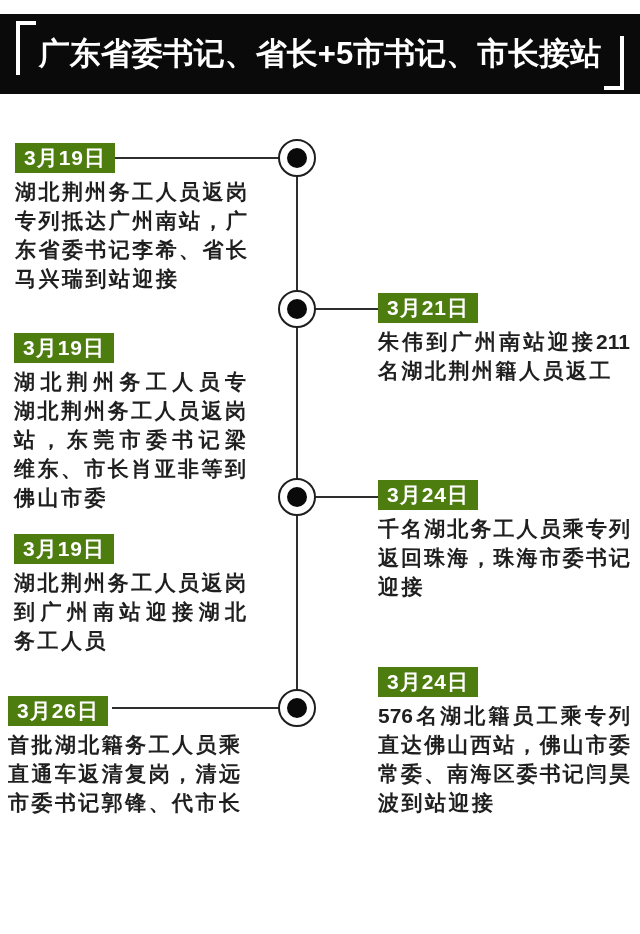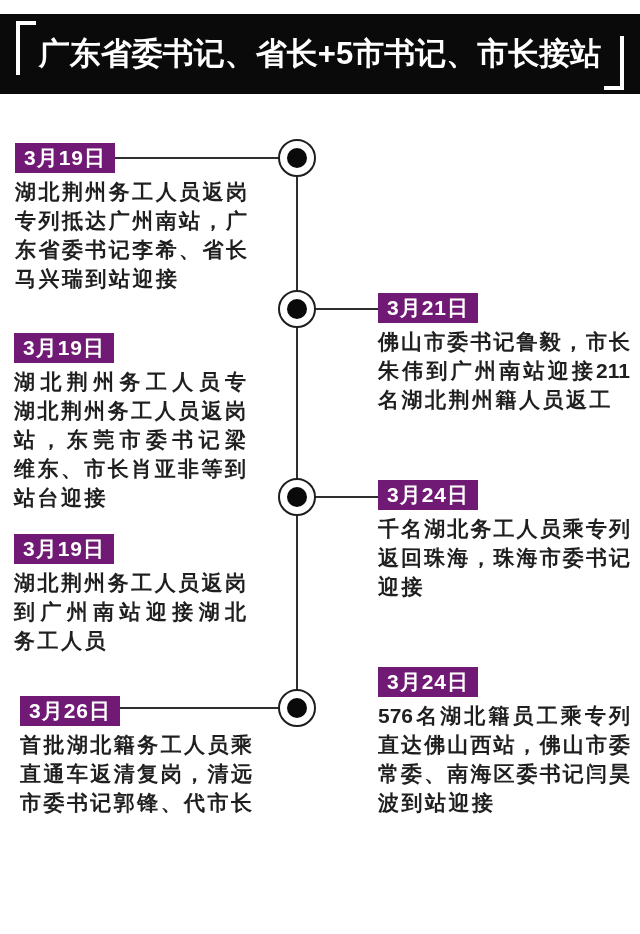--- a/index.html
+++ b/index.html
@@ -75,21 +75,21 @@
     width: 20px; height: 20px;
     margin: -10px 0 0 -10px;
     background: #0a0a0a;
     border-radius: 50%;
   }
 
   
   .item { position: absolute; }
   .date-badge {
     display: inline-block;
-    background: #701a75;
+    background: #4d7c0f;
     color: #ffffff;
     font-size: 21px;
     font-weight: 700;
     line-height: 30px;
     height: 30px;
     padding: 0 9px;
     letter-spacing: 1px;
   }
   .event-text {
     margin-top: 4px;
@@ -146,34 +146,33 @@
         <div class="tl-line">湖北荆州务工人员返岗</div>
         <div class="tl-line">专列抵达广州南站，广</div>
         <div class="tl-line">东省委书记李希、省长</div>
         <div class="tl-line last">马兴瑞到站迎接</div>
       </div>
   </div>
 
   <div class="item" style="left:378px; top:293px; width:252px;">
     <div class="date-badge">3月21日</div>
     <div class="event-text">
-        <div class="tl-line">佛山市委书记鲁毅，市长</div>
         <div class="tl-line">朱伟到广州南站迎接211</div>
         <div class="tl-line last">名湖北荆州籍人员返工</div>
       </div>
   </div>
 
   <div class="item" style="left:14px; top:333px; width:232px;">
     <div class="date-badge">3月19日</div>
     <div class="event-text">
         <div class="tl-line">湖北荆州务工人员专</div>
         <div class="tl-line">湖北荆州务工人员返岗</div>
         <div class="tl-line">站，东莞市委书记梁</div>
         <div class="tl-line">维东、市长肖亚非等到</div>
-        <div class="tl-line last">站台迎接</div>
+        <div class="tl-line last">佛山市委</div>
       </div>
   </div>
 
   <div class="item" style="left:378px; top:480px; width:252px;">
     <div class="date-badge">3月24日</div>
     <div class="event-text">
         <div class="tl-line">千名湖北务工人员乘专列</div>
         <div class="tl-line">返回珠海，珠海市委书记</div>
         <div class="tl-line last">迎接</div>
       </div>
@@ -191,21 +190,21 @@
   <div class="item" style="left:378px; top:667px; width:252px;">
     <div class="date-badge">3月24日</div>
     <div class="event-text">
         <div class="tl-line">576名湖北籍员工乘专列</div>
         <div class="tl-line">直达佛山西站，佛山市委</div>
         <div class="tl-line">常委、南海区委书记闫昊</div>
         <div class="tl-line last">波到站迎接</div>
       </div>
   </div>
 
-  <div class="item" style="left:20px; top:696px; width:232px;">
+  <div class="item" style="left:8px; top:696px; width:232px;">
     <div class="date-badge">3月26日</div>
     <div class="event-text">
         <div class="tl-line">首批湖北籍务工人员乘</div>
         <div class="tl-line">直通车返清复岗，清远</div>
         <div class="tl-line">市委书记郭锋、代市长</div>
       </div>
   </div>
 
 </div>
 

